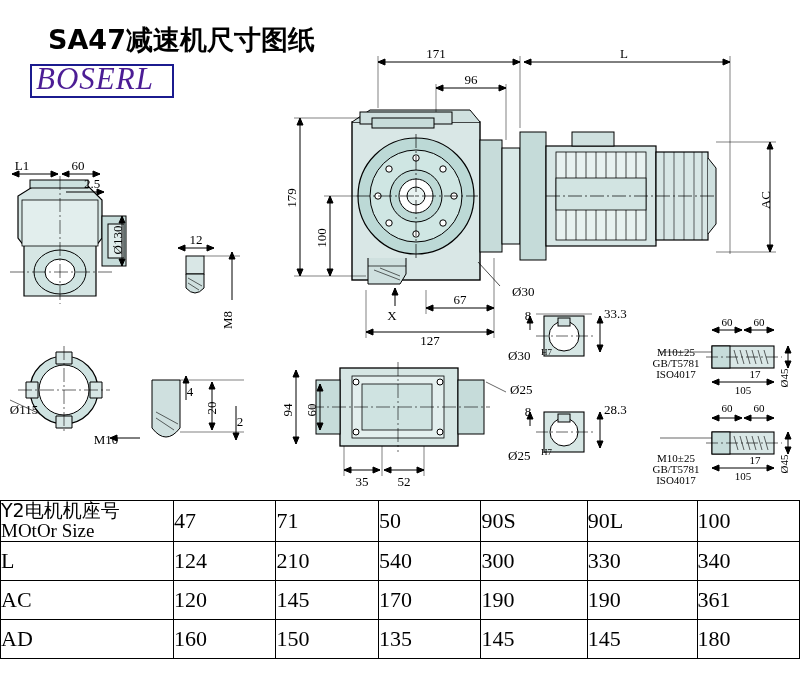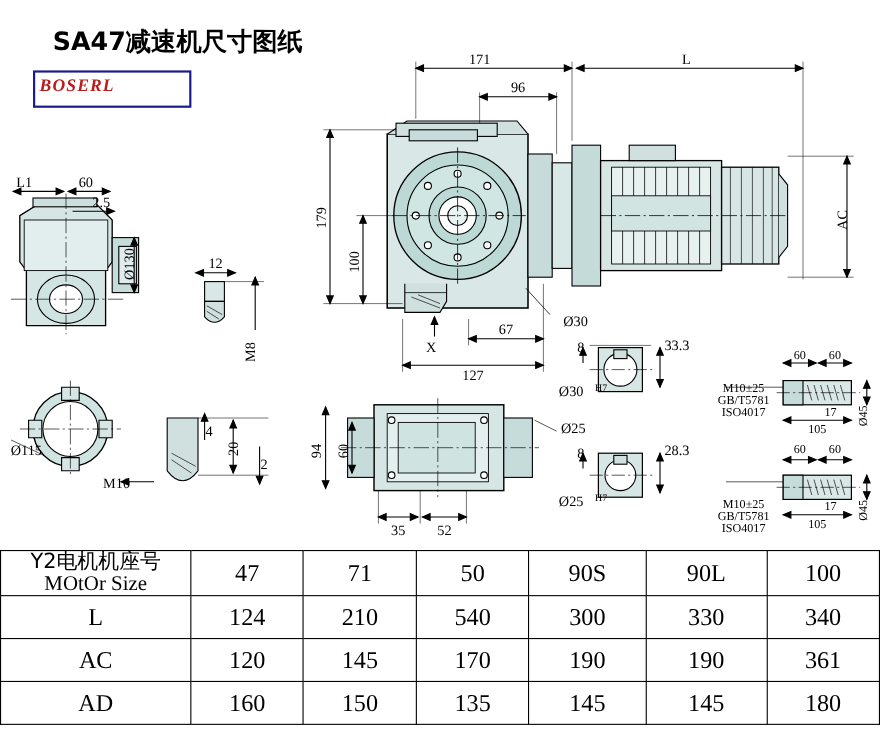--- a/index.html
+++ b/index.html
@@ -8,42 +8,42 @@
     background:#ffffff;
     font-family:"Liberation Serif", serif;
     color:#000;
     position:relative;
     overflow:hidden;
   }
   .stage{position:absolute;left:0;top:0;width:800px;height:684px;}
   .title{
     position:absolute;left:48px;top:22px;
     font-family:"Liberation Serif", serif;
-    font-weight:bold;font-size:23px;letter-spacing:0px;text-align:center;
+    font-weight:bold;font-size:27px;letter-spacing:0px;text-align:center;
   }
   .logo-box{
     position:absolute;left:30px;top:64px;width:140px;height:30px;
     border:2px solid #1b1b8f;background:#fff;
   }
   .logo-text{
     position:absolute;left:36px;top:66px;width:130px;height:26px;
-    color:#b91c1c;font-family:"Liberation Serif", serif;
-    font-weight:bold;font-style:italic;font-size:16px;line-height:26px;
+    color:#4c1d95;font-family:"Liberation Serif", serif;
+    font-weight:normal;font-style:italic;font-size:31px;line-height:26px;
     letter-spacing:1px;
   }
   svg.draw{position:absolute;left:0;top:0;width:800px;height:684px;}
   
   .spec-table{
     position:absolute;left:0px;top:500px;width:800px;
     border-collapse:collapse;
     font-family:"Liberation Serif", serif;
   }
   .spec-table td{
     border:1.4px solid #000;
-    text-align:center;
+    text-align:left;
     font-size:22px;
     height:38px;
     padding:0;
     margin-top:28px;
   }
   .spec-table td.rowhead{
     width:172px;font-size:22px;
   }
   .spec-table td.rowhead.two{
     line-height:1.05;font-size:19px;

